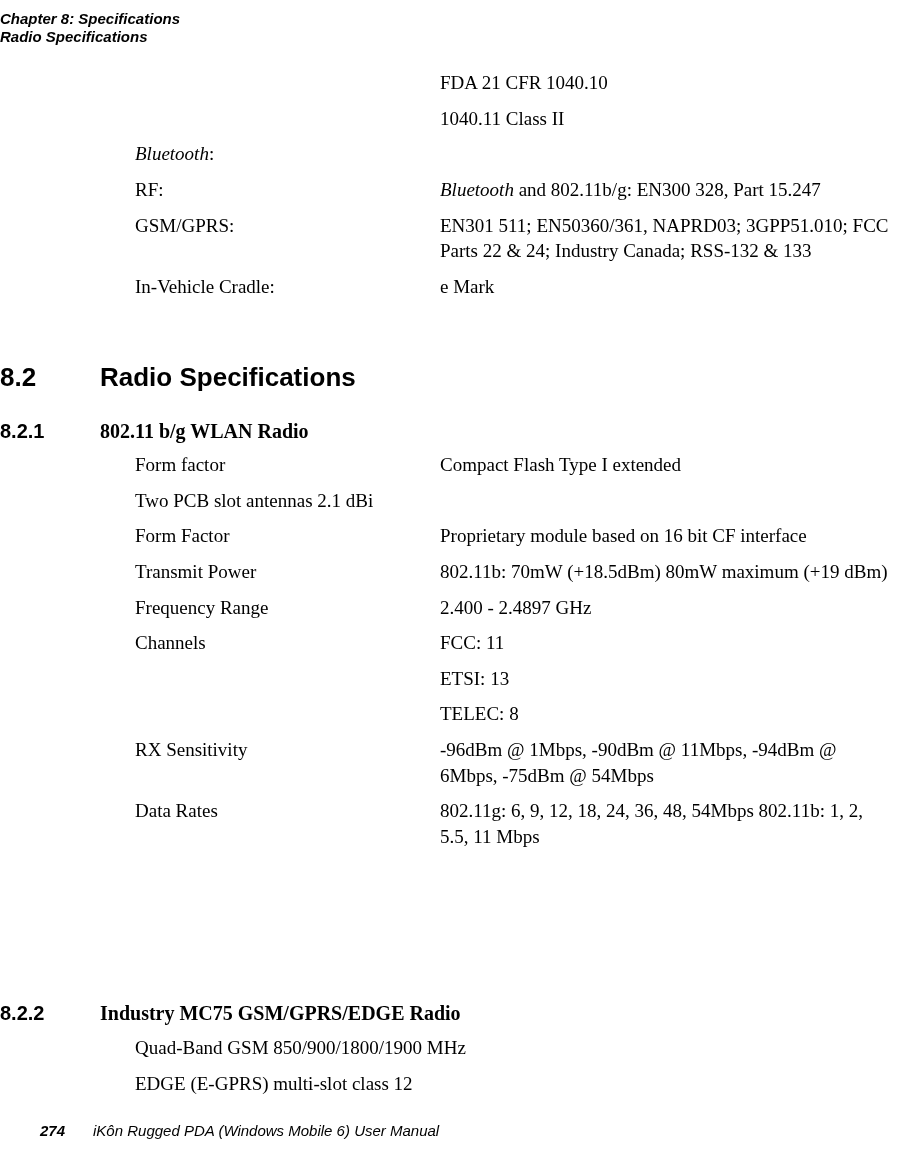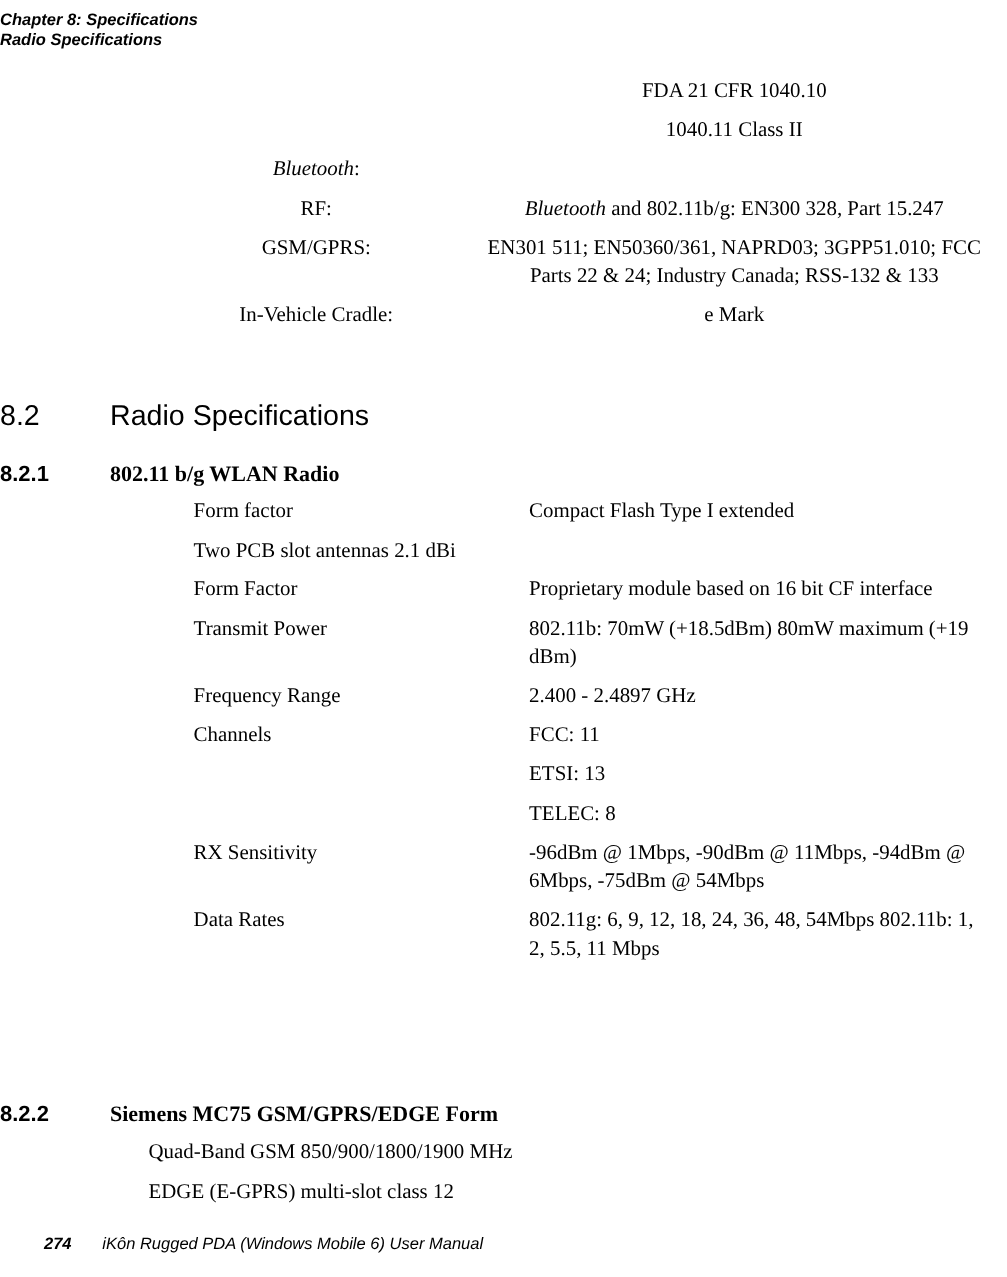--- a/index.html
+++ b/index.html
@@ -29,38 +29,37 @@
     font-style: italic;
     font-weight: 600;
     font-size: 15px;
   }
   .running-head div { line-height: 1.2; }
   .body-col {
     position: absolute;
     top: 70px;
     left: 135px;
     right: 20px;
-    text-align: center;
   }
   .spec-row {
     display: flex;
     align-items: flex-start;
     margin-bottom: 10px;
   }
   .spec-label {
     width: 305px;
     flex: 0 0 305px;
   }
   .spec-val {
     flex: 1 1 auto;
   }
   .h2 {
     position: absolute;
     font-family: "Trebuchet MS", "Lucida Sans", Arial, sans-serif;
-    font-weight: 400;
+    font-weight: 700;
   }
   .h2-num {
     left: 0;
     font-size: 26px;
   }
   .h2-txt {
     left: 100px;
     font-size: 26px;
   }
   .h3 {
@@ -139,21 +138,21 @@
       <div class="spec-val">e Mark</div>
     </div>
   </div>
 
   <div class="h2 h2-num" style="top:360px;">8.2</div>
   <div class="h2 h2-txt" style="top:360px;">Radio Specifications</div>
 
   <div class="h3 h3-num" style="top:418px;">8.2.1</div>
   <div class="h3 h3-txt" style="top:418px;">802.11 b/g WLAN Radio</div>
 
-  <div class="sec82-body" style="top:452px;margin-left:41px;">
+  <div class="sec82-body" style="top:452px;">
     <div class="spec-row">
       <div class="spec-label">Form factor</div>
       <div class="spec-val">Compact Flash Type I extended</div>
     </div>
     <div class="spec-row">
       <div class="spec-val">Two PCB slot antennas 2.1 dBi</div>
     </div>
     <div class="spec-row">
       <div class="spec-label">Form Factor</div>
       <div class="spec-val">Proprietary module based on 16 bit CF interface</div>
@@ -182,21 +181,21 @@
       <div class="spec-label">RX Sensitivity</div>
       <div class="spec-val">-96dBm @ 1Mbps, -90dBm @ 11Mbps, -94dBm @ 6Mbps, -75dBm @ 54Mbps</div>
     </div>
     <div class="spec-row">
       <div class="spec-label">Data Rates</div>
       <div class="spec-val">802.11g: 6, 9, 12, 18, 24, 36, 48, 54Mbps 802.11b: 1, 2, 5.5, 11 Mbps</div>
     </div>
   </div>
 
   <div class="h3 h3-num" style="top:1000px;">8.2.2</div>
-  <div class="h3 h3-txt" style="top:1000px;">Siemens MC75 GSM/GPRS/EDGE Form</div>
+  <div class="h3 h3-txt" style="top:1000px;">Industry MC75 GSM/GPRS/EDGE Radio</div>
 
   <div class="sec82-body" style="top:1035px;">
     <div class="spec-row">
       <div>Quad-Band GSM 850/900/1800/1900 MHz</div>
     </div>
     <div class="spec-row">
       <div>EDGE (E-GPRS) multi-slot class 12</div>
     </div>
   </div>
 

